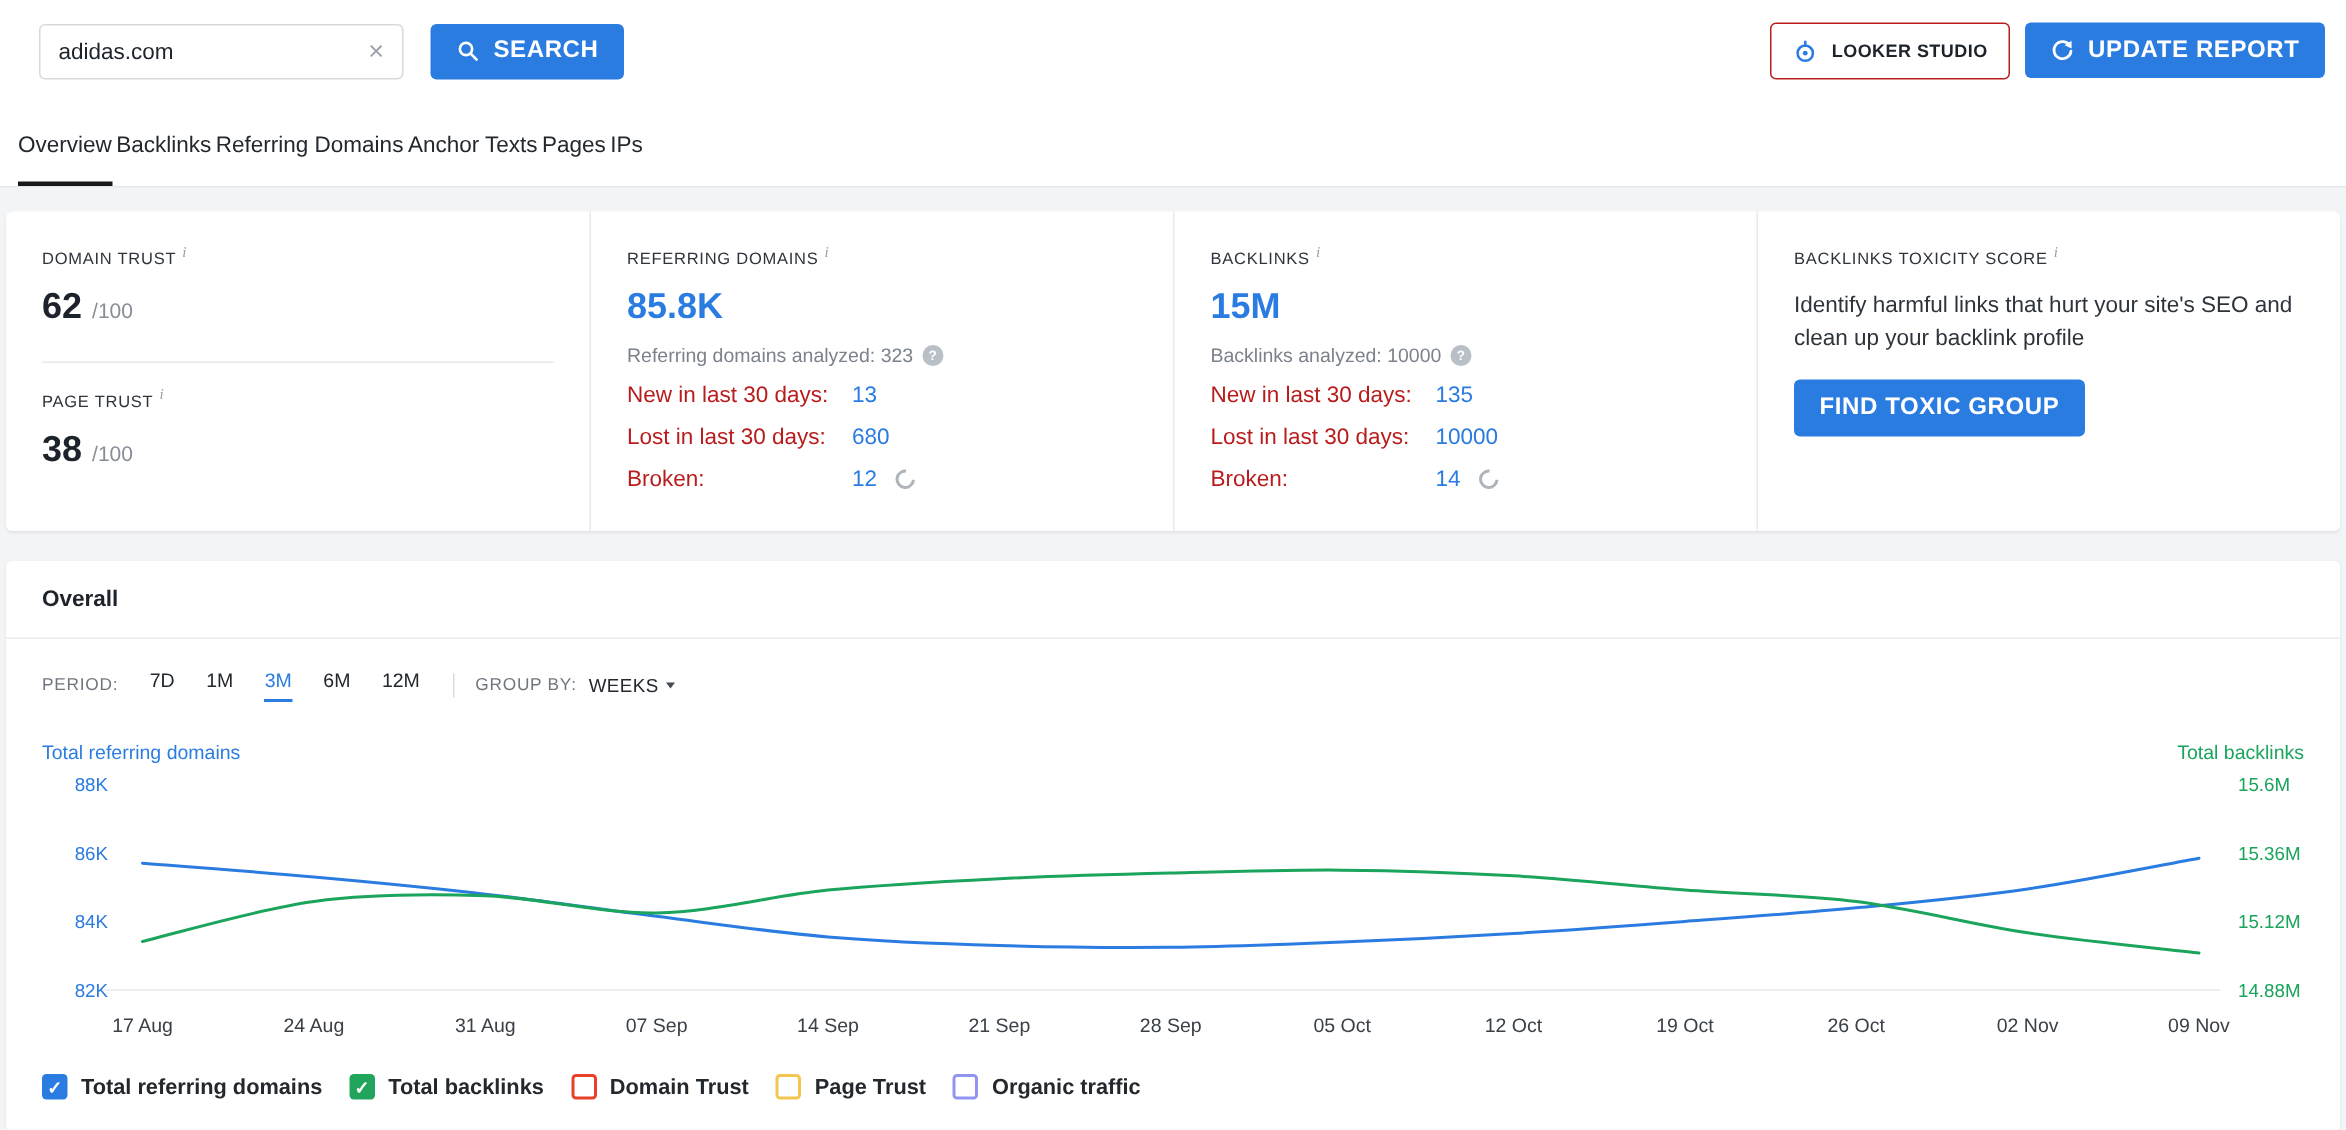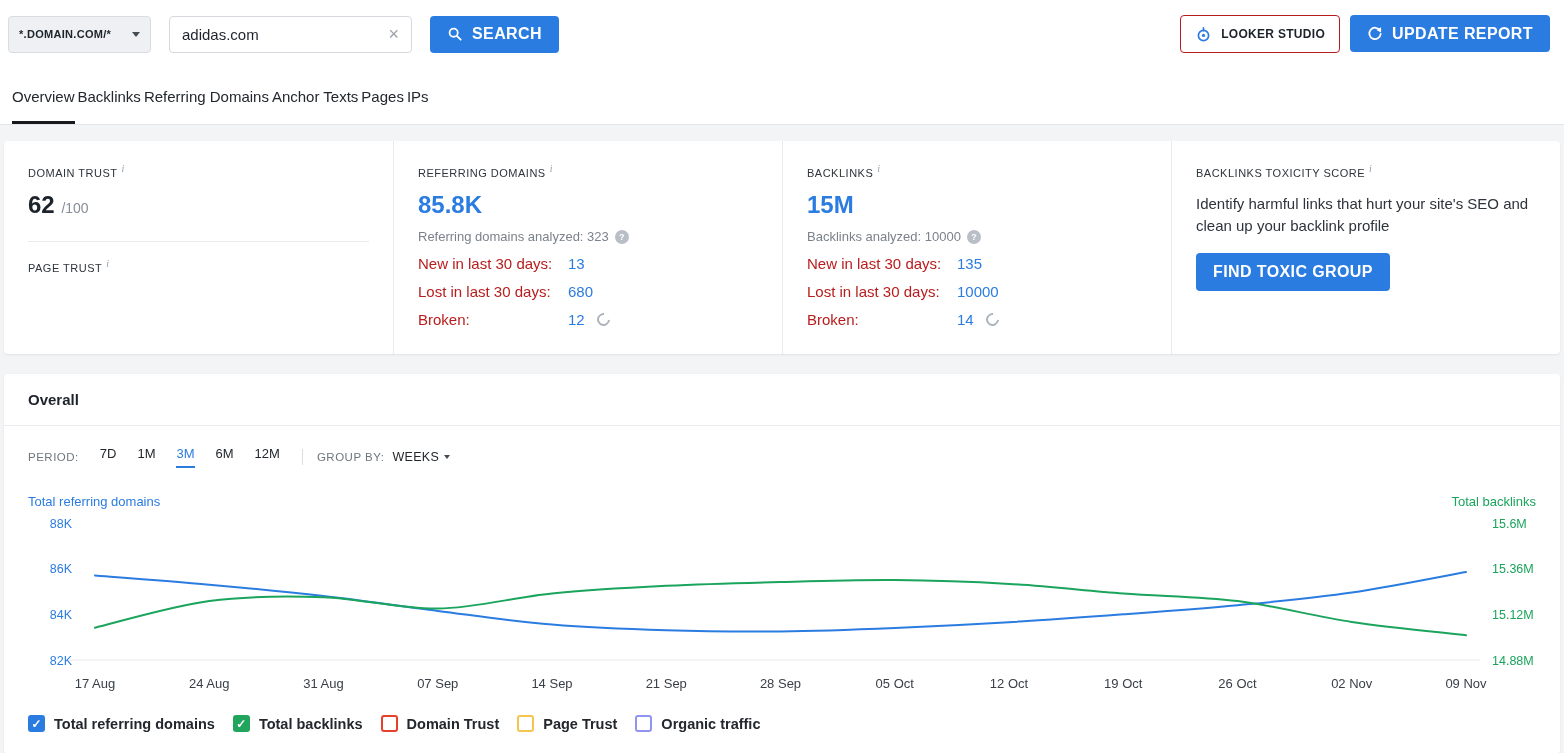--- a/index.html
+++ b/index.html
@@ -70,24 +70,20 @@
   .cb.unchecked{background:#fff;border:2px solid #ccc}
   .cb.red{border-color:#e8402a}
   .cb.yellow{border-color:#f5c64f}
   .cb.purple{border-color:#9195ef}
   .legend-label{font-size:14.5px;font-weight:bold;color:#23282e}
 </style>
 </head>
 <body>
 
 <div class="topbar">
-  <div class="domain-select">
-    <span>*.DOMAIN.COM/*</span>
-    <span class="tri-down"></span>
-  </div>
   <div class="search-box">
     <input value="adidas.com" style="">
     <span class="clear-x">×</span>
   </div>
   <button class="btn btn-primary search-btn">
     <svg width="16" height="16" viewBox="0 0 18 18">
       <circle cx="7.5" cy="7.5" r="4.6" fill="none" stroke="#fff" stroke-width="2"></circle>
       <line x1="11" y1="11" x2="15.4" y2="15.4" stroke="#fff" stroke-width="2" stroke-linecap="round"></line>
     </svg>
     <span>SEARCH</span>
@@ -130,20 +126,24 @@
       </div>
       <div class="big">
         <span>62</span>
         <span class="suffix">/100</span>
       </div>
     </div>
     <div>
       <div class="mlabel">
         <span>PAGE TRUST</span>
         <span class="info-i">i</span>
+      </div>
+      <div class="big">
+        <span>38</span>
+        <span class="suffix">/100</span>
       </div>
     </div>
   </div>
 
   <div class="mcol">
     <div class="mlabel">
       <span>REFERRING DOMAINS</span>
       <span class="info-i">i</span>
     </div>
     <div class="big blue">85.8K</div>

